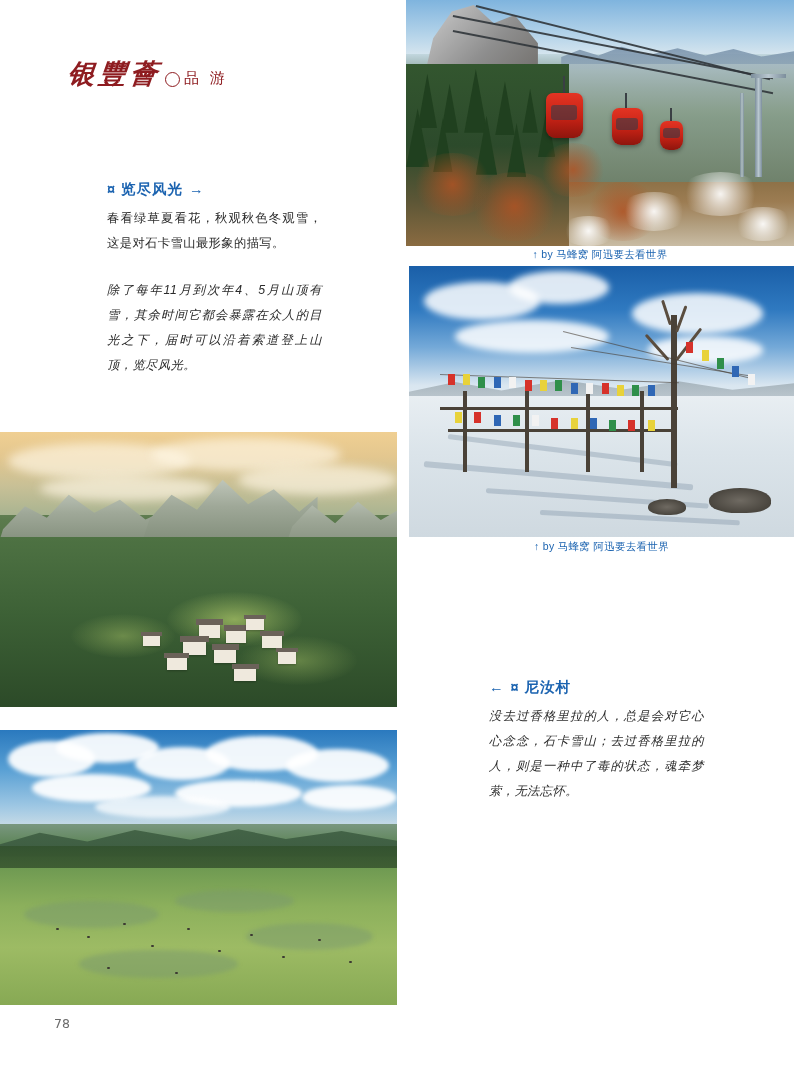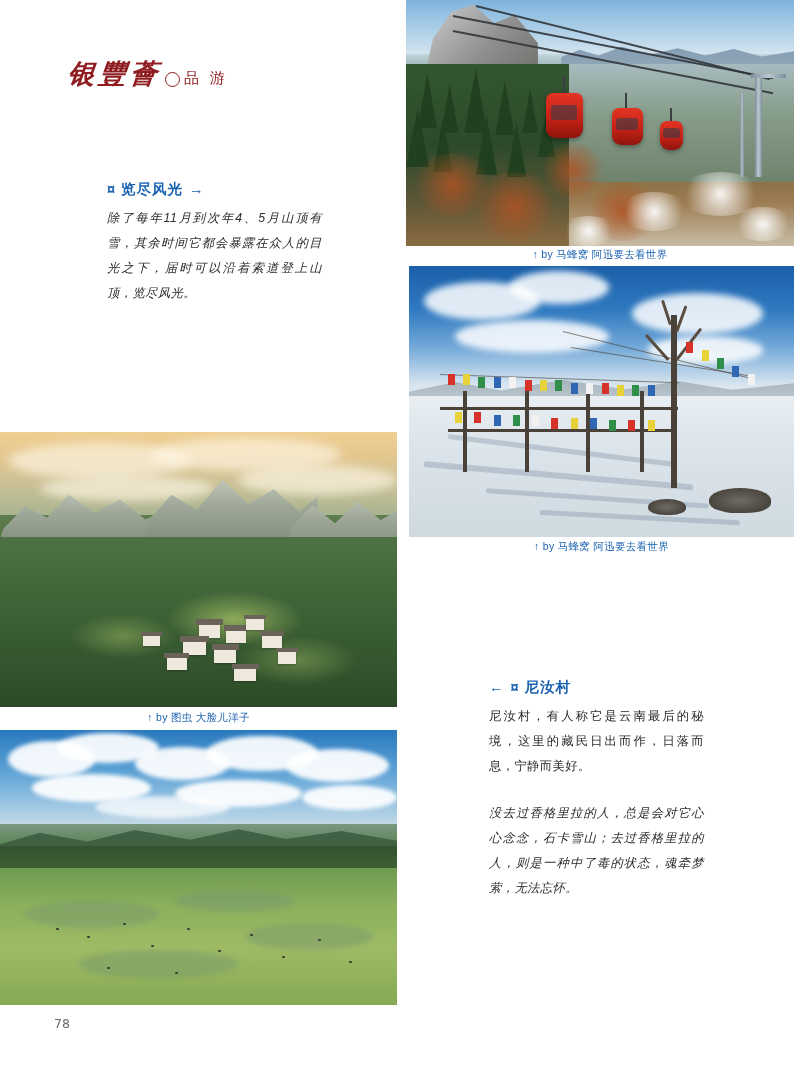--- a/index.html
+++ b/index.html
@@ -399,20 +399,21 @@
     <div class="hanger" style="left:68%; top:44%; height:6%;"></div>
     <div class="car" style="left:65.5%; top:49%; width:6%; height:12%;"></div>
   </div>
   <div class="caption" style="left:406px; top:248px; width:388px;">↑ by 马蜂窝 阿迅要去看世界</div>
 
   <div class="heading" style="left:107px; top:180px;">
     <span class="mark">¤</span><span>览尽风光</span><span class="arrow">→</span>
   </div>
 
   <div class="body-text" style="left:107px; top:206px; width:215px;">
+    <p>春看绿草夏看花，秋观秋色冬观雪，这是对石卡雪山最形象的描写。</p>
     <p>除了每年11月到次年4、5月山顶有雪，其余时间它都会暴露在众人的目光之下，届时可以沿着索道登上山顶，览尽风光。</p>
   </div>
 
   <div class="photo ph-flags" style="left:409px; top:266px; width:385px; height:271px;">
     <div class="cloud" style="left:4%;  top:6%;  width:30%; height:14%;"></div>
     <div class="cloud" style="left:26%; top:2%;  width:26%; height:12%;"></div>
     <div class="cloud" style="left:58%; top:10%; width:34%; height:15%;"></div>
     <div class="cloud" style="left:12%; top:20%; width:40%; height:12%;"></div>
     <div class="cloud" style="left:62%; top:26%; width:30%; height:10%;"></div>
 
@@ -502,28 +503,26 @@
     <div class="house" style="left:57%; top:72%; width:5%;   height:4.6%;"></div>
     <div class="house" style="left:46%; top:76%; width:6%;   height:5%;"></div>
     <div class="house" style="left:54%; top:79%; width:5.5%; height:5%;"></div>
     <div class="house" style="left:62%; top:68%; width:4.5%; height:4%;"></div>
     <div class="house" style="left:66%; top:74%; width:5%;   height:4.4%;"></div>
     <div class="house" style="left:42%; top:82%; width:5%;   height:4.4%;"></div>
     <div class="house" style="left:59%; top:86%; width:5.5%; height:4.6%;"></div>
     <div class="house" style="left:70%; top:80%; width:4.6%; height:4.2%;"></div>
     <div class="house" style="left:36%; top:74%; width:4.2%; height:3.8%;"></div>
   </div>
-  <div class="caption" style="left:0px; top:711px; width:397px;">↑ by 图虫 大脸儿洋子</div>
 
   <div class="heading" style="left:489px; top:678px;">
     <span class="arrow-l">←</span><span class="mark">¤</span><span>尼汝村</span>
   </div>
 
   <div class="body-text" style="left:489px; top:704px; width:215px;">
-    <p>尼汝村，有人称它是云南最后的秘境，这里的藏民日出而作，日落而息，宁静而美好。</p>
     <p>没去过香格里拉的人，总是会对它心心念念，石卡雪山；去过香格里拉的人，则是一种中了毒的状态，魂牵梦萦，无法忘怀。</p>
   </div>
 
   <div class="photo ph-grass" style="left:0px; top:730px; width:397px; height:275px;">
     <div class="sky"></div>
     <div class="puff" style="left:2%;  top:4%;  width:22%; height:13%;"></div>
     <div class="puff" style="left:14%; top:1%;  width:26%; height:11%;"></div>
     <div class="puff" style="left:34%; top:6%;  width:24%; height:12%;"></div>
     <div class="puff" style="left:52%; top:2%;  width:28%; height:13%;"></div>
     <div class="puff" style="left:72%; top:7%;  width:26%; height:12%;"></div>

